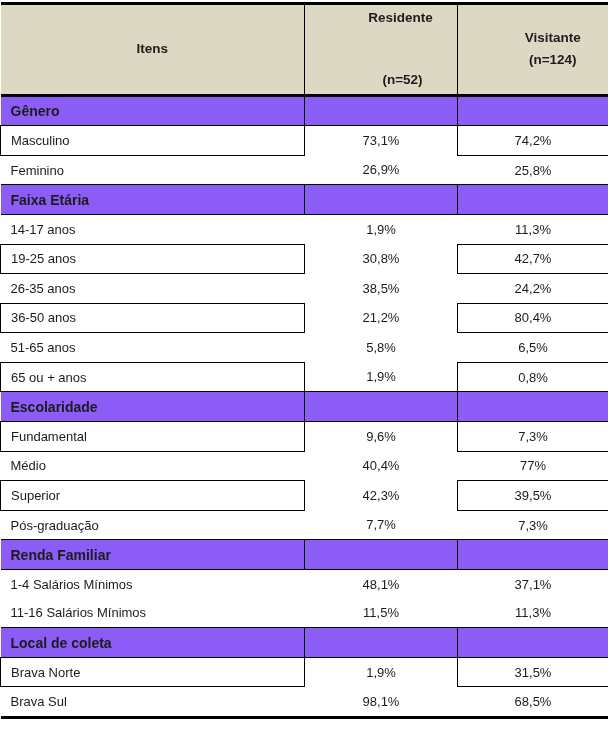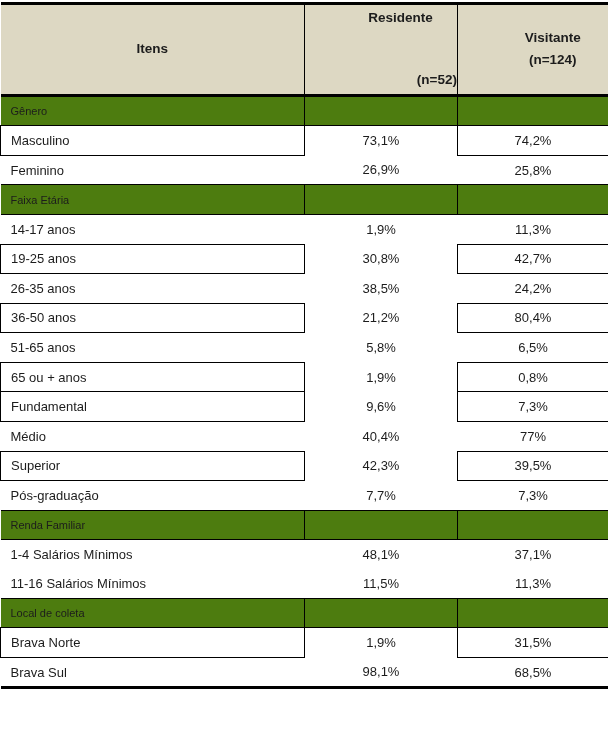--- a/index.html
+++ b/index.html
@@ -41,37 +41,37 @@
     border-top: 3px solid #000;
     border-bottom: 3px solid #000;
     font-weight: bold;
     font-size: 13.5px;
     height: 52px;
     vertical-align: middle;
     padding: 2px 0;
   }
   thead th.col2, thead th.col3 { border-left: 1px solid #000; padding-left: 39px; }
   .hline { display: block; text-align: center; line-height: 1.65; }
-  .hline.left { text-align: right; padding-left: 4px; margin-top: 40px; }
+  .hline.left { text-align: center; padding-left: 4px; margin-top: 40px; }
 
   tbody td {
     height: 28.6px;
     font-size: 13px;
     vertical-align: middle;
     padding: 0;
   }
   td.label { text-align: left; padding-left: 10px; }
   td.val   { text-align: center; margin-top: 24px; }
 
   tr.section td {
-    background: #4d7c0f;
+    background: #8b5cf6;
     border-top: 1px solid #000;
     border-bottom: 1px solid #000;
-    font-weight: normal;
-    font-size: 11px;
+    font-weight: bold;
+    font-size: 14px;
   }
   tr.section td.cc1, tr.section td.cc2 { border-right: 1px solid #000; }
 
   tr.data.boxed td.cc1 { border: 1px solid #000; }
   tr.data.boxed td.cc3 { border: 1px solid #000; }
 
   tr.last td { border-bottom: 3px solid #000; }
 </style>
 </head>
 <body>
@@ -145,20 +145,25 @@
         <tr class="data">
           <td class="cc1 label">51-65 anos</td>
           <td class="cc2 val">5,8%</td>
           <td class="cc3 val">6,5%</td>
         </tr>
         <tr class="data boxed">
           <td class="cc1 label">65 ou + anos</td>
           <td class="cc2 val">1,9%</td>
           <td class="cc3 val">0,8%</td>
         </tr>
+        <tr class="section">
+          <td class="cc1 label">Escolaridade</td>
+          <td class="cc2 val"></td>
+          <td class="cc3 val"></td>
+        </tr>
         <tr class="data boxed">
           <td class="cc1 label">Fundamental</td>
           <td class="cc2 val">9,6%</td>
           <td class="cc3 val">7,3%</td>
         </tr>
         <tr class="data">
           <td class="cc1 label">Médio</td>
           <td class="cc2 val">40,4%</td>
           <td class="cc3 val">77%</td>
         </tr>

